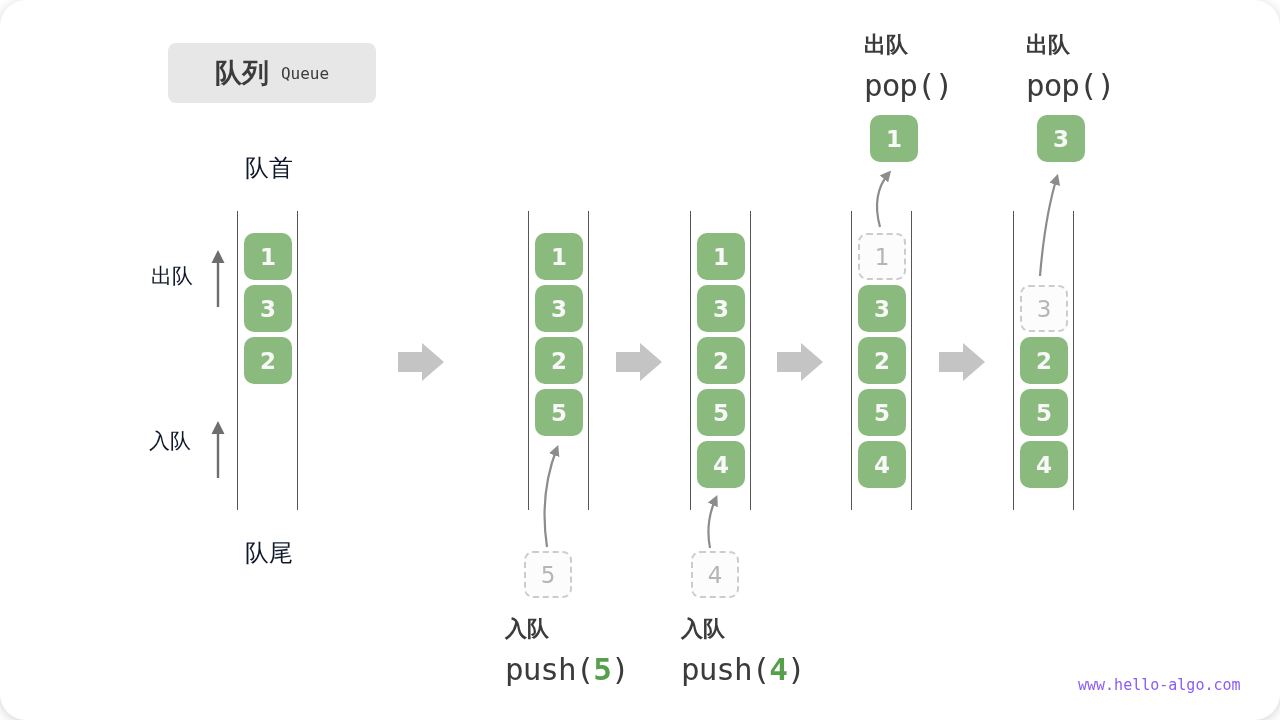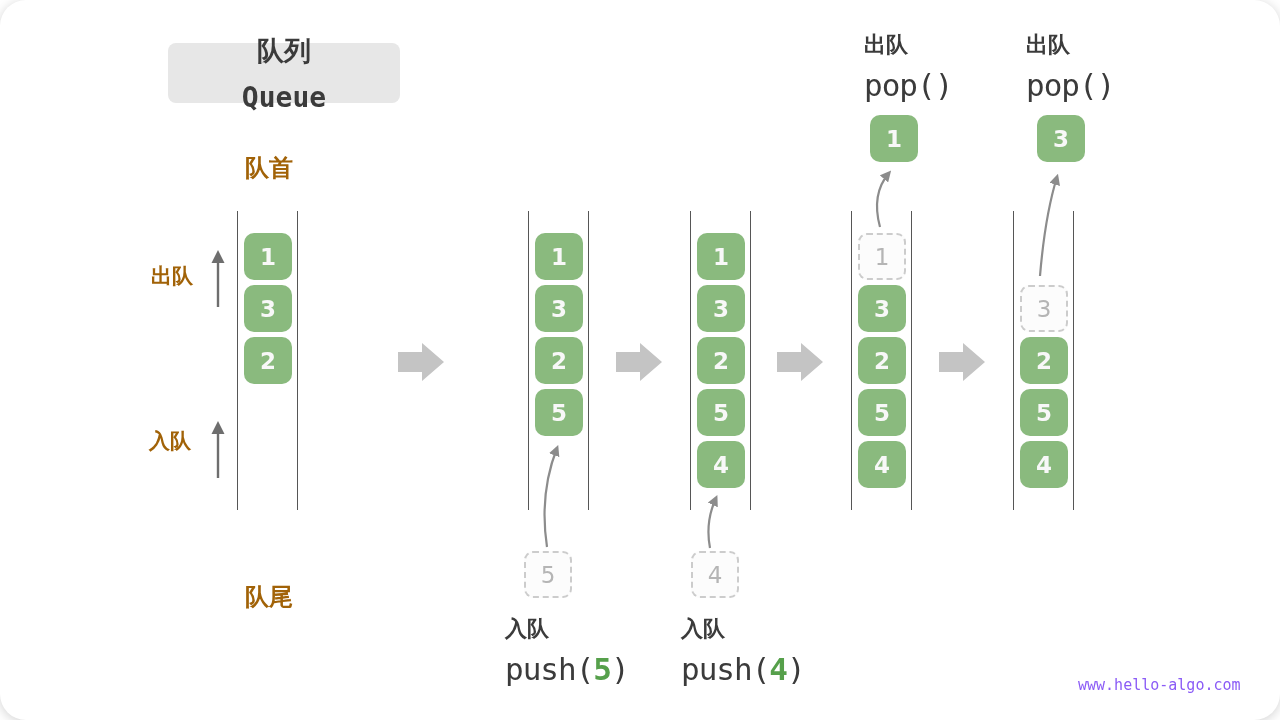--- a/index.html
+++ b/index.html
@@ -4,30 +4,30 @@
 <style>
   html,body{margin:0;padding:0;background:#ffffff;}
   *{box-sizing:border-box;}
   #canvas{
     position:relative;width:1280px;height:720px;background:#ffffff;
     border-radius:26px;box-shadow:0 2px 12px rgba(0,0,0,.18);
     overflow:hidden;font-family:"Liberation Sans",sans-serif;
   }
   
   .title-box{
-    position:absolute;left:168px;top:43px;width:232px;height:60px;
+    position:absolute;left:168px;top:43px;width:208px;height:60px;
     background:#e7e7e7;border-radius:8px;display:flex;align-items:center;
-    justify-content:center;gap:12px;color:#3b3b3b;flex-direction:column;
+    justify-content:center;gap:12px;color:#3b3b3b;
   }
   .title-zh{font-size:27px;font-weight:700;font-family:"Liberation Sans",sans-serif;}
-  .title-en{font-size:28px;font-family:"DejaVu Sans Mono",monospace;font-weight:bold;}
+  .title-en{font-size:16px;font-family:"DejaVu Sans Mono",monospace;}
   
-  .lbl{position:absolute;color:#a16207;font-weight:700;}
+  .lbl{position:absolute;color:#0f172a;font-weight:400;}
   .lbl-front{left:238px;top:152px;width:62px;text-align:center;font-size:24px;}
-  .lbl-rear{left:238px;top:537px;width:62px;text-align:center;font-size:24px;margin-top:44px;}
+  .lbl-rear{left:238px;top:537px;width:62px;text-align:center;font-size:24px;}
   .lbl-deq{left:151px;top:262px;font-size:21px;}
   .lbl-enq{left:149px;top:427px;font-size:21px;}
   
   .rail{
     position:absolute;top:211px;height:299px;width:61px;
     border-left:1.6px solid #565656;border-right:1.6px solid #565656;
   }
   
   .cell{
     position:absolute;width:48px;height:47px;border-radius:10px;

